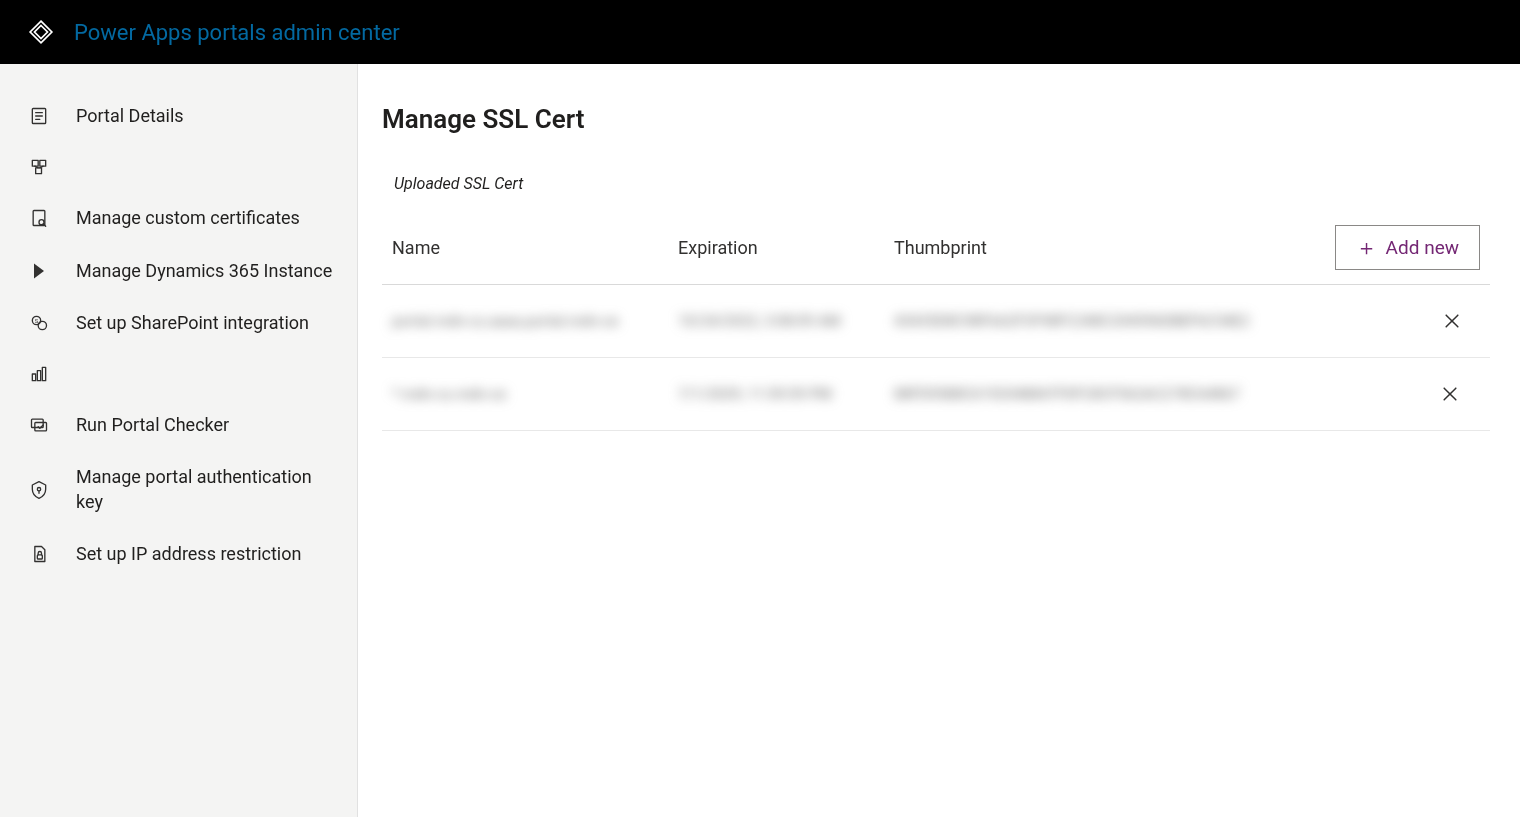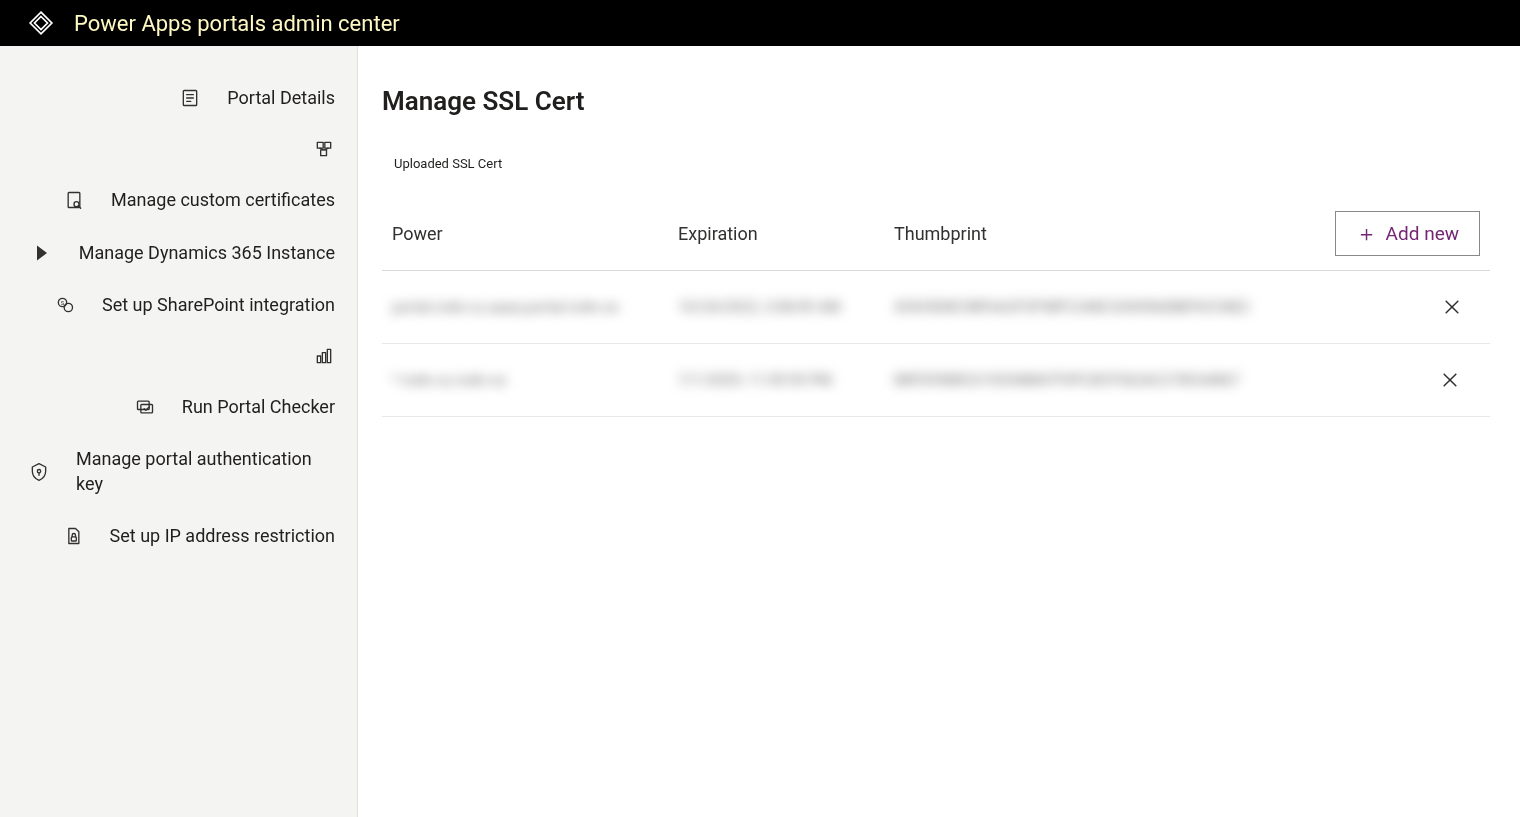--- a/index.html
+++ b/index.html
@@ -6,23 +6,23 @@
   html, body { height: 100%; }
   body {
     font-family: "Segoe UI", -apple-system, BlinkMacSystemFont, Roboto, Arial, sans-serif;
     font-size: 14px;
     color: #323130;
     background: #fff;
     overflow: hidden;
   }
   .app { display: flex; flex-direction: column; height: 817px; width: 1520px; }
   .topbar {
-    height: 46px;
+    height: 64px;
     background: #000;
-    color: #fef9c3;
+    color: #0369a1;
     display: flex;
     align-items: center;
     padding: 0 28px;
     gap: 20px;
     flex-shrink: 0;
   }
   .topbar .app-icon { width: 26px; height: 26px; display:flex; align-items:center; justify-content:center; }
   .topbar .title { font-size: 22px; font-weight: 400; }
   .body { flex: 1; display: flex; overflow: hidden; }
   .sidebar {
@@ -35,21 +35,20 @@
   .nav { list-style: none; }
   .nav-item {
     display: flex;
     align-items: center;
     gap: 26px;
     padding: 14px 22px 14px 28px;
     cursor: pointer;
     font-size: 18px;
     line-height: 1.35;
     color: #201f1e;
-    justify-content: flex-end;
   }
   .nav-item .icon {
     width: 22px;
     height: 22px;
     flex-shrink: 0;
     display: flex;
     align-items: center;
     justify-content: center;
     color: #323130;
   }
@@ -66,24 +65,25 @@
     padding: 40px 30px 40px 24px;
     overflow-y: auto;
   }
   .page-title {
     font-size: 26px;
     font-weight: 600;
     margin-bottom: 40px;
     color: #201f1e;
   }
   .section-label {
-    font-size: 13px;
+    font-size: 16px;
     margin-left: 12px;
-    margin-bottom: 40px;
+    margin-bottom: 32px;
     color: #201f1e;
+    font-style: italic;
   }
   .cert-table { width: 100%; }
   .cert-head {
     display: grid;
     grid-template-columns: 280px 210px 1fr 160px 60px;
     align-items: center;
     border-bottom: 1px solid #d9d9d9;
     padding: 0 10px 14px 10px;
     column-gap: 6px;
   }
@@ -233,21 +233,21 @@
   </li>
         </ul>
     </nav>
 
     <main class="main">
       <h1 class="page-title">Manage SSL Cert</h1>
       <div class="section-label">Uploaded SSL Cert</div>
 
       <div class="cert-table">
         <div class="cert-head">
-          <div class="col">Power</div>
+          <div class="col">Name</div>
           <div class="col">Expiration</div>
           <div class="col">Thumbprint</div>
           <div style="grid-column: 4 / span 2; display:flex; justify-content:flex-end;">
             <button class="addnew">
               <span class="plus">＋</span>
               <span>Add new</span>
             </button>
           </div>
         </div>
         <div id="cert-rows">

